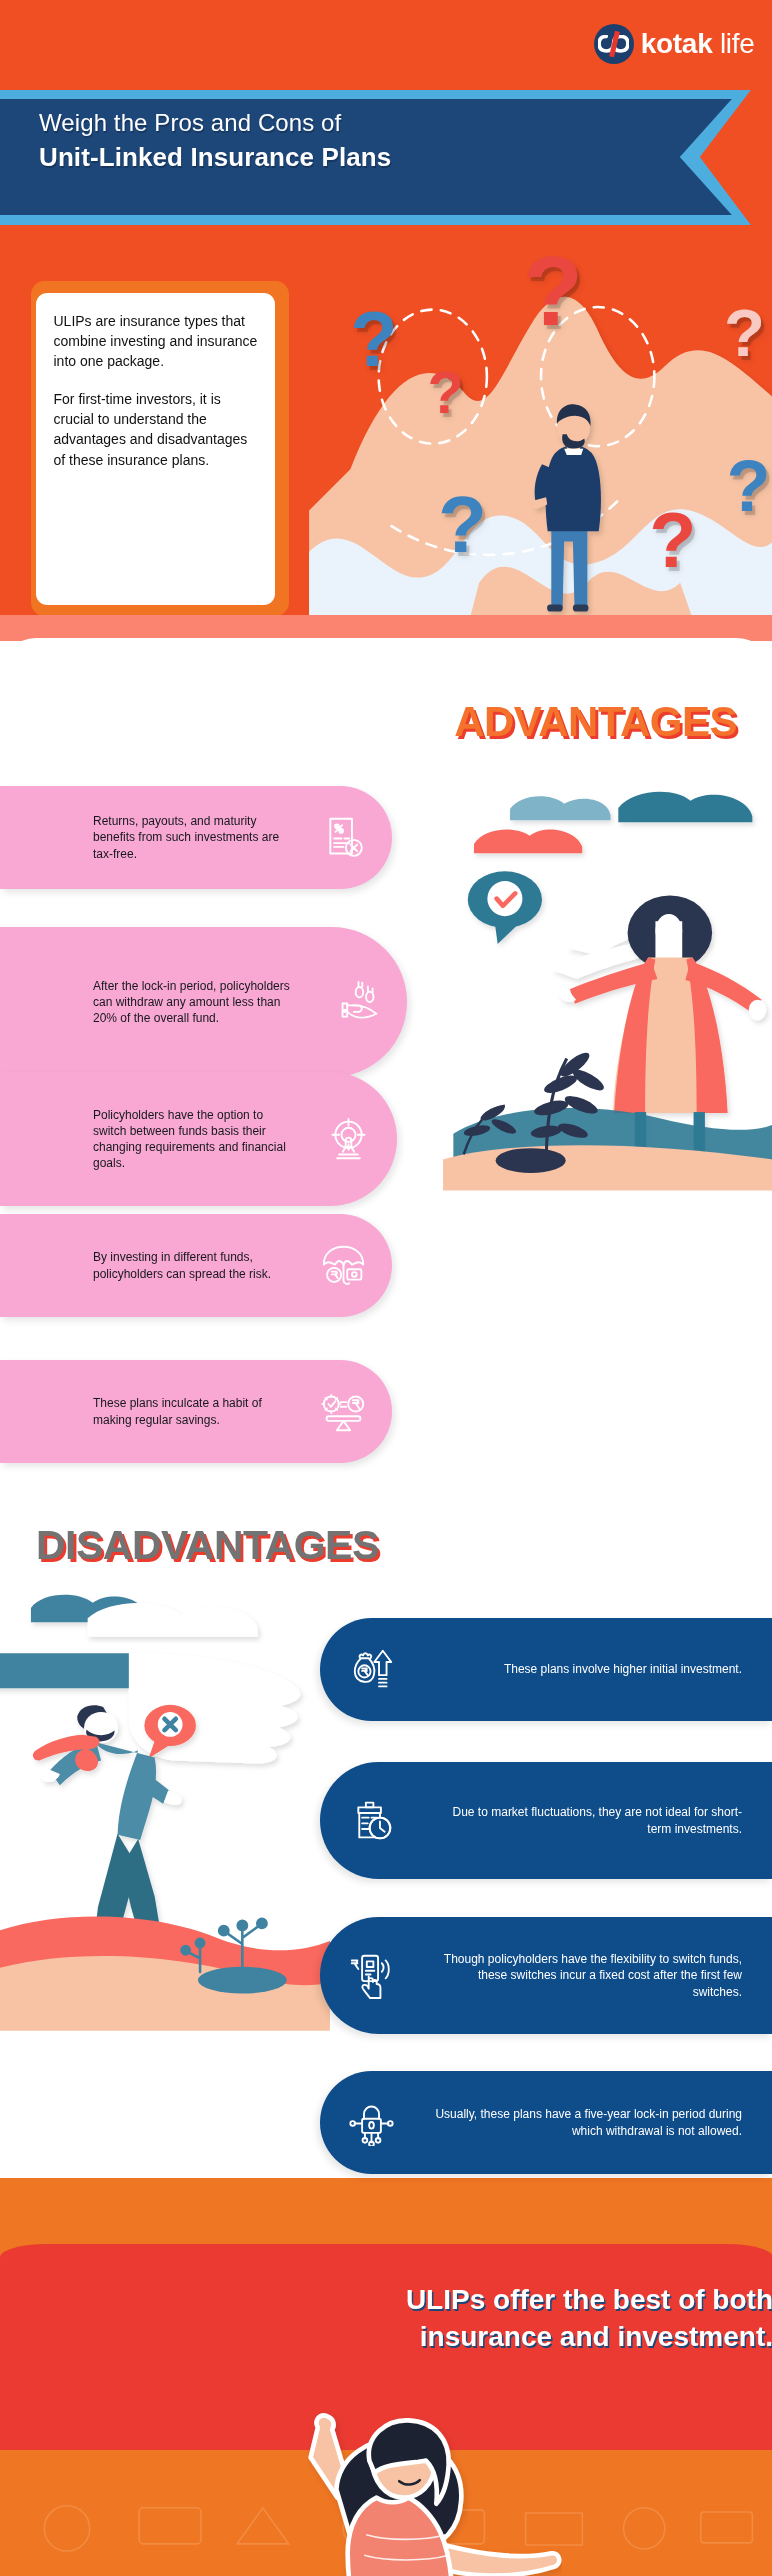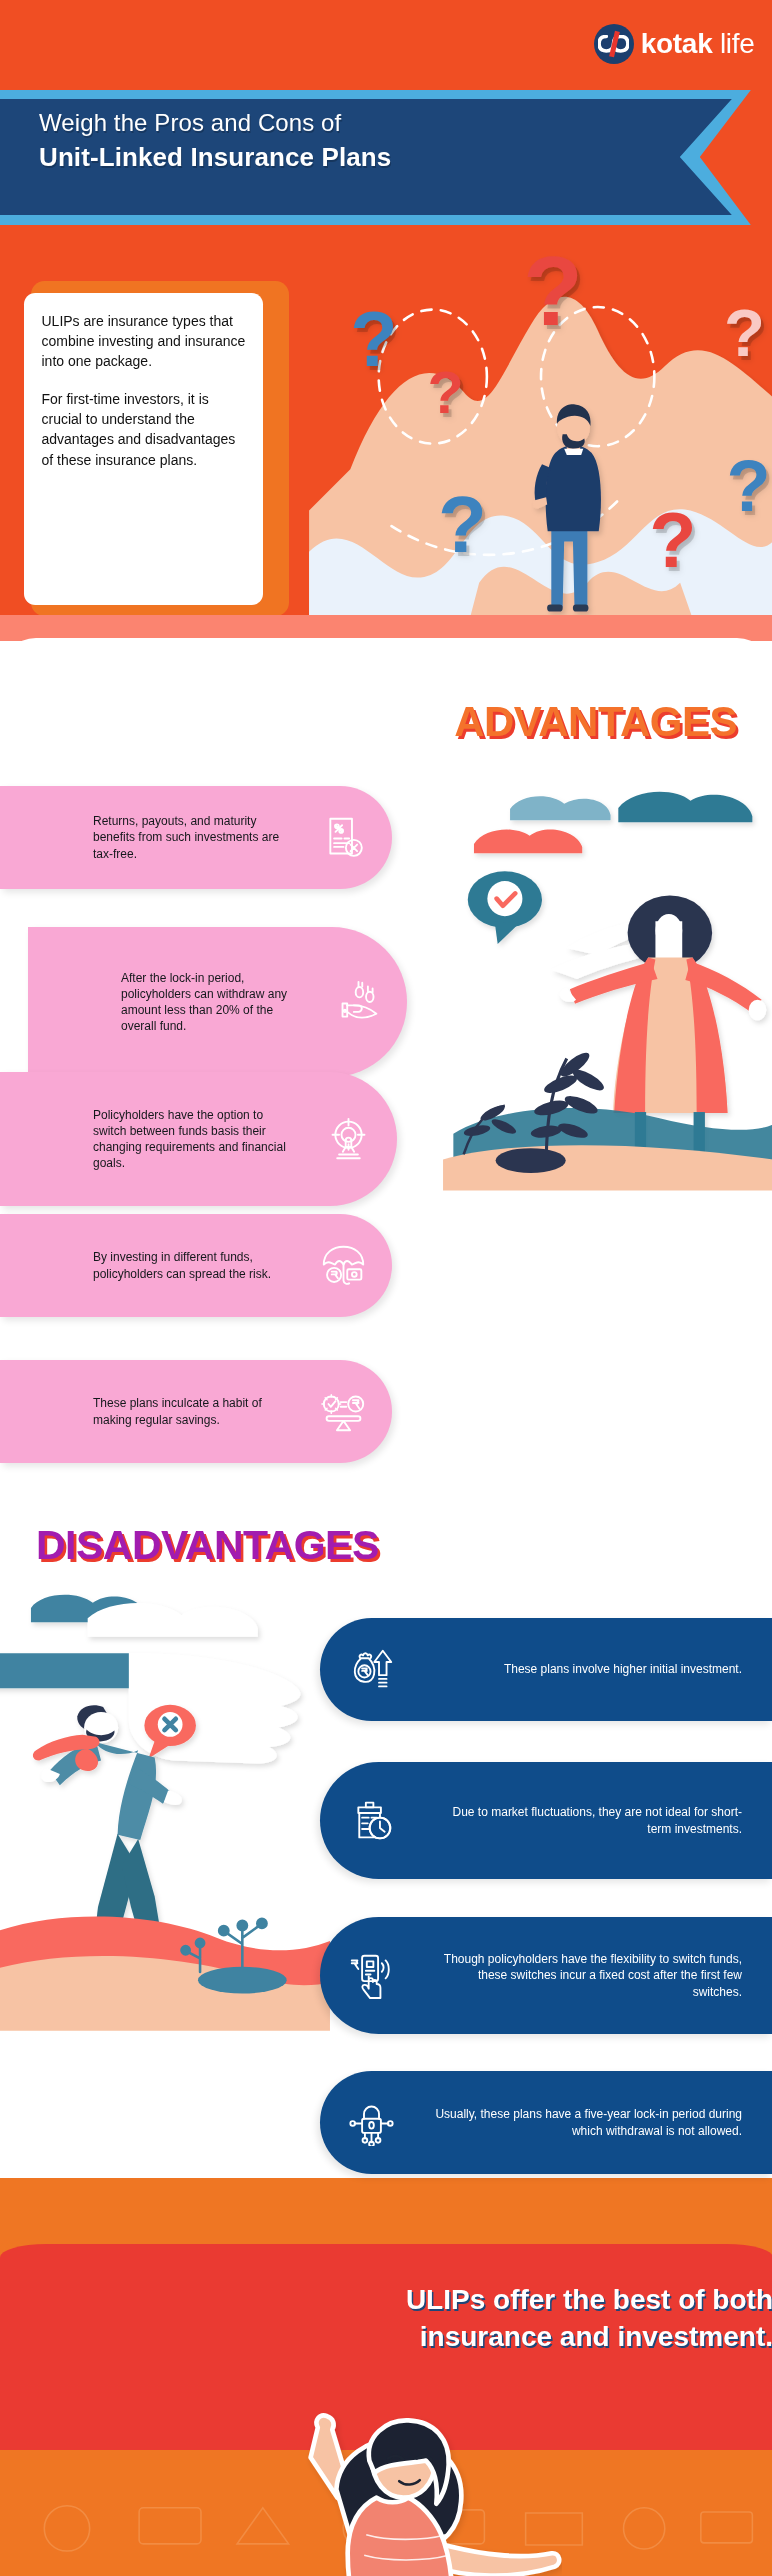--- a/index.html
+++ b/index.html
@@ -26,35 +26,35 @@
       clip-path: polygon(0 0, 737px 0, 685px 58px, 737px 116px, 0 116px); z-index:4; }
   .title-accent { position:absolute; left:-5.2px; top:90px; width:756px; height:135px; background:#4cadde;
       clip-path: polygon(0 0, 756px 0, 705px 67px, 756px 135px, 0 135px); z-index:3; }
   .title-accent2 { position:absolute; left:-5.2px; top:210px; width:711px; height:11.3px; background:#4cadde; z-index:2;}
   .title-text { position:absolute; left:39px; top:108px; z-index:6; color:#fff; }
   .title-l1 { font-size:24px; font-weight:400; letter-spacing:0.1px; line-height:1.25; text-shadow:1px 1.5px 0 rgba(0,0,0,.22); }
   .title-l2 { font-size:26px; font-weight:700; letter-spacing:0.1px; line-height:1.3; text-shadow:1px 1.5px 0 rgba(0,0,0,.22); margin-top:3.1px;}
 
   
   .intro-shadowbox { position:absolute; left:31px; top:281px; width:258px; height:335px; background:#f07422; border-radius:13.4px; z-index:5;}
-  .intro-card { position:absolute; left:24px; top:293px; width:239px; height:312px; background:#fff; border-radius:11.3px; z-index:6; padding:17.5px 15.5px 0 17.5px; }
+  .intro-card { position:absolute; left:36px; top:293px; width:239px; height:312px; background:#fff; border-radius:11.3px; z-index:6; padding:17.5px 15.5px 0 17.5px; }
   .intro-card p { font-size:14px; line-height:1.45; color:#111; font-weight:500; }
   .intro-card p + p { margin-top:17.5px; }
 
   
   .hero-illo { position:absolute; left:309px; top:222px; width:464px; height:420px; z-index:2; }
   .q { position:absolute; font-weight:800; line-height:1; text-shadow:3px 4px 0 rgba(0,0,0,.14); }
 
   .hero-bottom-band { position:absolute; left:0; top:615px; width:773px; height:62px; background:#fb8470; z-index:7; }
 
   
   .adv-white { position:absolute; left:0; top:638px; width:773px; height:876px; background:#fff; border-top-left-radius:36px; border-top-right-radius:36px; z-index:8; }
   .adv-title { position:absolute; right:36px; top:698px; z-index:14; font-size:42px; font-weight:800; color:#f4722b; letter-spacing:-0.5px;
       text-shadow: 2.6px 3.1px 0 #ec3c2d; }
-  .dis-title { position:absolute; left:36px; top:1522px; z-index:14; font-size:41px; font-weight:800; color:#a21caf; letter-spacing:-0.5px;
+  .dis-title { position:absolute; left:36px; top:1522px; z-index:14; font-size:41px; font-weight:800; color:#737373; letter-spacing:-0.5px;
       text-shadow: 2.6px 3.1px 0 #ec3c2d; }
 
   .adv-illo { position:absolute; left:443px; top:778px; width:330px; height:665px; z-index:10; }
   .dis-illo { position:absolute; left:0px; top:1577px; width:330px; height:598px; z-index:10; }
 
   .adv-row { position:absolute; left:0; height:auto; z-index:12; }
   .adv-pill { position:relative; background:#f9a8d4; border-top-right-radius:77px; border-bottom-right-radius:77px;
       display:flex; align-items:center; box-shadow: 3.1px 3.6px 7.2px rgba(0,0,0,.10); }
   .adv-pill .txt { flex:1; color:#15181c; font-size:12px; line-height:1.35; padding-left:93px; padding-right:10.3px; }
   .adv-pill .ico { width:98px; display:flex; align-items:center; justify-content:center; }
@@ -241,21 +241,21 @@
             <circle cx="45" cy="36" r="4"></circle>
           <path d="M30 52 h16 M52 52 h10 M30 62 h32 M30 70 h20"></path>
           <circle cx="72" cy="72" r="17"></circle>
           <path d="M65 65 l14 14 M79 65 l-14 14"></path>
         </svg>
       </div>
     </div>
   </div>
 
   <div class="adv-row" style="top:927px; width:407px;">
-    <div class="adv-pill" style="height:150px;margin-left:28px;">
+    <div class="adv-pill" style="height:150px;">
       <div class="txt">After the lock-in period, policyholders can withdraw any amount less than 20% of the overall fund.</div>
       <div class="ico">
         <svg viewBox="0 0 100 100" fill="none" stroke="#fff" stroke-width="4" stroke-linecap="round" stroke-linejoin="round">
           <ellipse cx="52" cy="28" rx="8" ry="11"></ellipse>
             <ellipse cx="74" cy="38" rx="8" ry="11"></ellipse>
           <path d="M50 6 v10 M58 8 v8 M70 16 v10 M80 20 v8"></path>
           <path d="M16 52 h10 v28 h-10 z"></path>
           <circle cx="21" cy="68" r="2.5"></circle>
           <path d="M26 56 h24 a7 7 0 0 1 0 14 h-10"></path>
           <path d="M26 70 c16 14 38 16 62 4 c-14 -12 -30 -18 -48 -18"></path>

